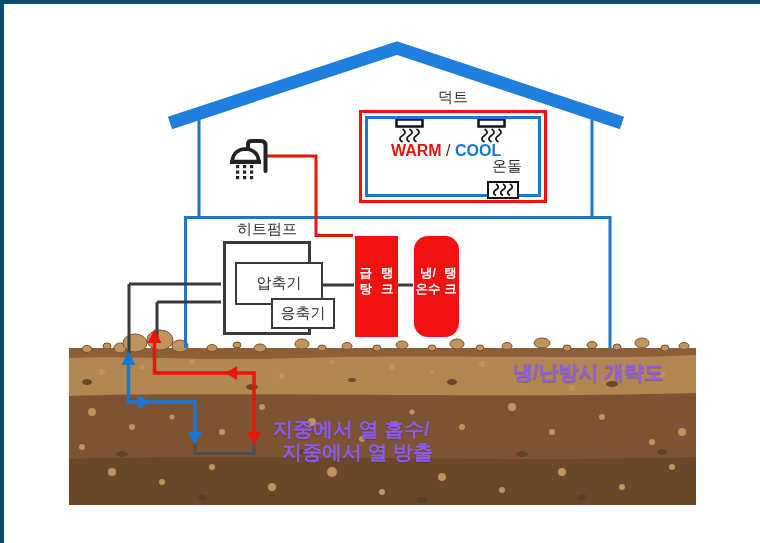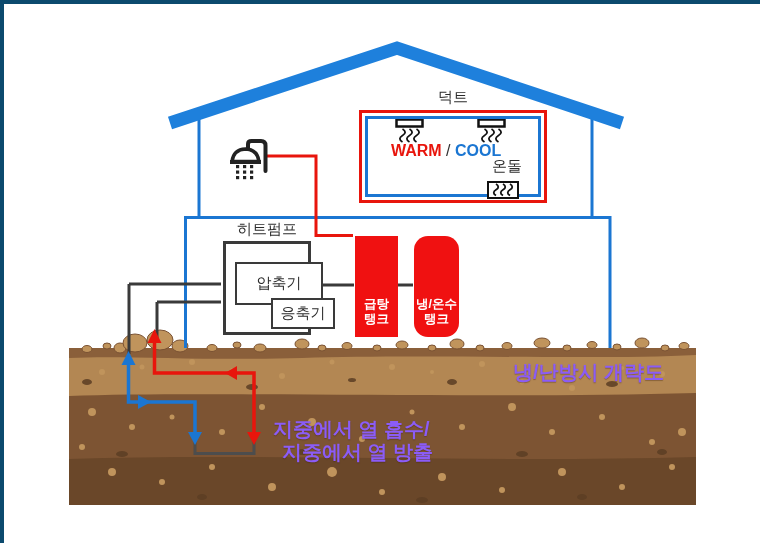--- a/index.html
+++ b/index.html
@@ -21,21 +21,21 @@
   .ondol-label{left:476px;top:154px;width:44px;margin-left:12px;}
   .ondol-box{left:483px;top:177px;width:32px;height:18px;border:2px solid #111;background:#fff;z-index:3;}
   
   .hp-label{left:219px;top:217px;width:88px;text-align:center;}
   .hp-outer{left:219px;top:237px;width:88px;height:94px;border:3px solid var(--dark);background:#fff;}
   .hp-inner{left:231px;border:2px solid var(--dark);background:#fff;color:#2b2b2b;font-size:15px;}
   .compressor{top:258px;width:88px;height:43px;}
   .condenser{top:294px;width:64px;height:31px;margin-left:36px;}
   
   .tank{background:var(--tank-red);color:#fff;font-weight:bold;font-size:12.5px;
-        display:flex;flex-direction:column;align-items:center;justify-content:flex-end;
+        display:flex;flex-direction:row;align-items:center;justify-content:flex-end;
         padding-bottom:9px;line-height:1.25;text-align:center;}
   .tank-hot{left:351px;top:232px;width:43px;height:101px;}
   .tank-ch{left:410px;top:232px;width:45px;height:101px;border-radius:14px;}
   
   .ground-text{color:#8b5cf6;font-weight:bold;font-size:20px;text-shadow:0 1px 1px rgba(60,35,10,.35);}
   .caption{left:509px;top:355px;}
   .gnote1{left:269px;top:412px;}
   .gnote2{left:278px;top:435px;}
 </style>
 </head>

